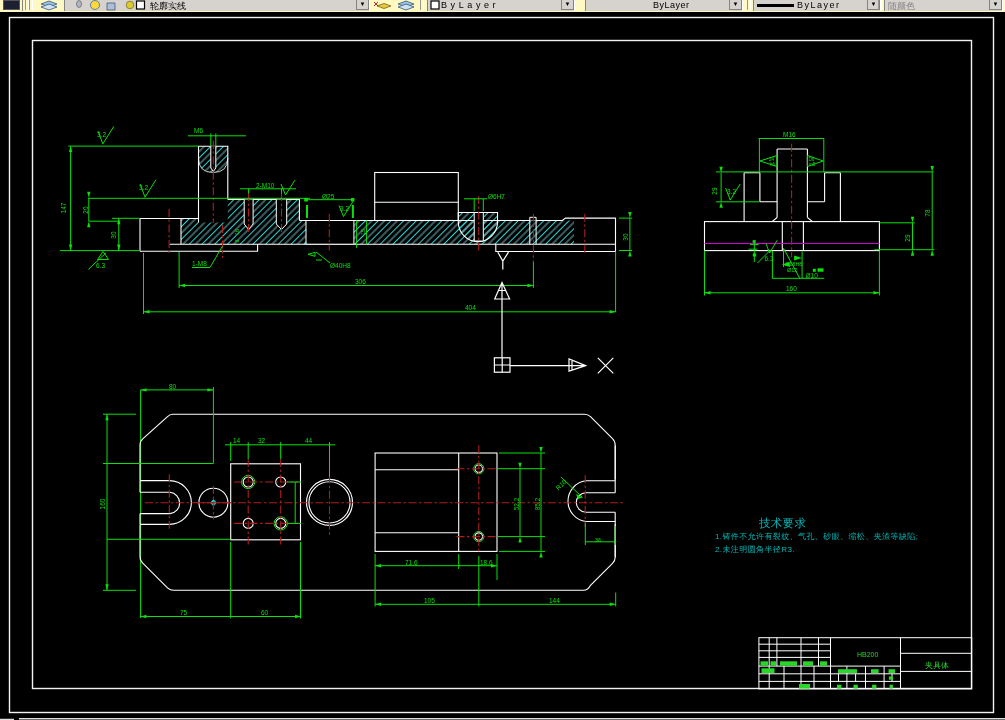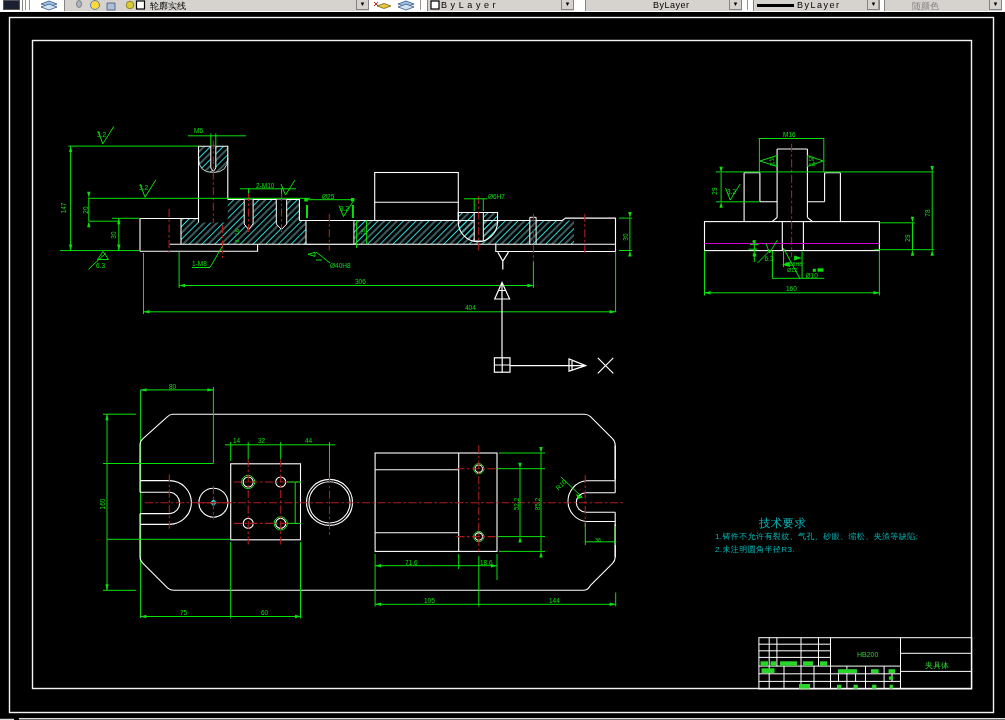--- a/index.html
+++ b/index.html
@@ -1,15 +1,15 @@
 <!DOCTYPE html>
 <html><head><meta charset="utf-8">
 <style>
 html,body{margin:0;padding:0;background:#000;width:1005px;height:720px;overflow:hidden;font-family:"Liberation Sans",sans-serif}
-#tb{position:absolute;left:0;top:0;width:1005px;height:12px;background:#ffffff;z-index:5}
+#tb{position:absolute;left:0;top:0;width:1005px;height:12px;background:#fef9c3;z-index:5}
 #tb .sep{position:absolute;top:0;width:2px;height:10px;border-left:1px solid #9a968d;border-right:1px solid #fff}
 #tb .combo{position:absolute;top:-2px;height:13px;background:#d6d3ce;border-left:1px solid #848284;border-top:1px solid #848284;border-right:1px solid #fff;box-sizing:border-box}
 #tb .cbtn{position:absolute;top:0px;width:13px;height:10px;background:#d6d3ce;border:1px solid #848284;border-top:none;box-sizing:border-box;font-size:6px;text-align:center;line-height:8px;color:#000}
 #tb .ctext{position:absolute;top:0;font-size:9px;color:#000;white-space:nowrap}
 svg{position:absolute;left:0;top:0}
 </style></head>
 <body>
 <div id="tb">
   <div style="position:absolute;left:0;top:-2px;width:22px;height:13px;border-right:1px solid #848284"></div>
   <div style="position:absolute;left:3px;top:0px;width:15px;height:8px;background:#1c2033;border:1px solid #555"></div>
@@ -25,21 +25,21 @@
   <div class="sep" style="left:747px"></div>
   <div class="combo" style="left:753px;width:128px"></div>
   <div class="cbtn" style="left:867px">▼</div>
   <div class="sep" style="left:878px"></div>
   <div class="combo" style="left:884px;width:119px"></div>
   <div class="cbtn" style="left:989px">▼</div>
   <div class="ctext" style="left:150px">轮廓实线</div>
   <div class="ctext" style="left:441px;letter-spacing:3.6px">ByLayer</div>
   <div class="ctext" style="left:653px;letter-spacing:0.5px">ByLayer</div>
   <div class="ctext" style="left:797px;letter-spacing:1.5px">ByLayer</div>
-  <div class="ctext" style="left:912px;color:#848284">随颜色</div>
+  <div class="ctext" style="left:888px;color:#848284">随颜色</div>
   <svg width="1005" height="12" style="left:0;top:0;position:absolute">
     <g>
       <path d="M41 4 l8 -3 8 3 -8 3 z" fill="#9fc4e8" stroke="#33567a" stroke-width="0.8"></path>
       <path d="M41 7 l8 -3 8 3 -8 3 z" fill="#cfe2f4" stroke="#33567a" stroke-width="0.8"></path>
       <ellipse cx="79" cy="4" rx="2.5" ry="3.5" fill="#b0b4c4" stroke="#555" stroke-width="0.6"></ellipse>
       <circle cx="95" cy="5" r="4.5" fill="#ffd83a" stroke="#3a6ea5" stroke-width="0.8"></circle>
       <path d="M107 3 h8 v7 h-8 z" fill="#aebed6" stroke="#41597a" stroke-width="0.8"></path>
       <circle cx="130" cy="5" r="3.8" fill="#d8cc30" stroke="#807020" stroke-width="0.8"></circle>
       <rect x="136.5" y="1" width="8" height="8" fill="#fff" stroke="#000" stroke-width="1.2"></rect>
       <path d="M377 6 l7 -2.5 7 2.5 -7 2.5 z" fill="#e8c83c" stroke="#7a6214" stroke-width="0.8"></path>

